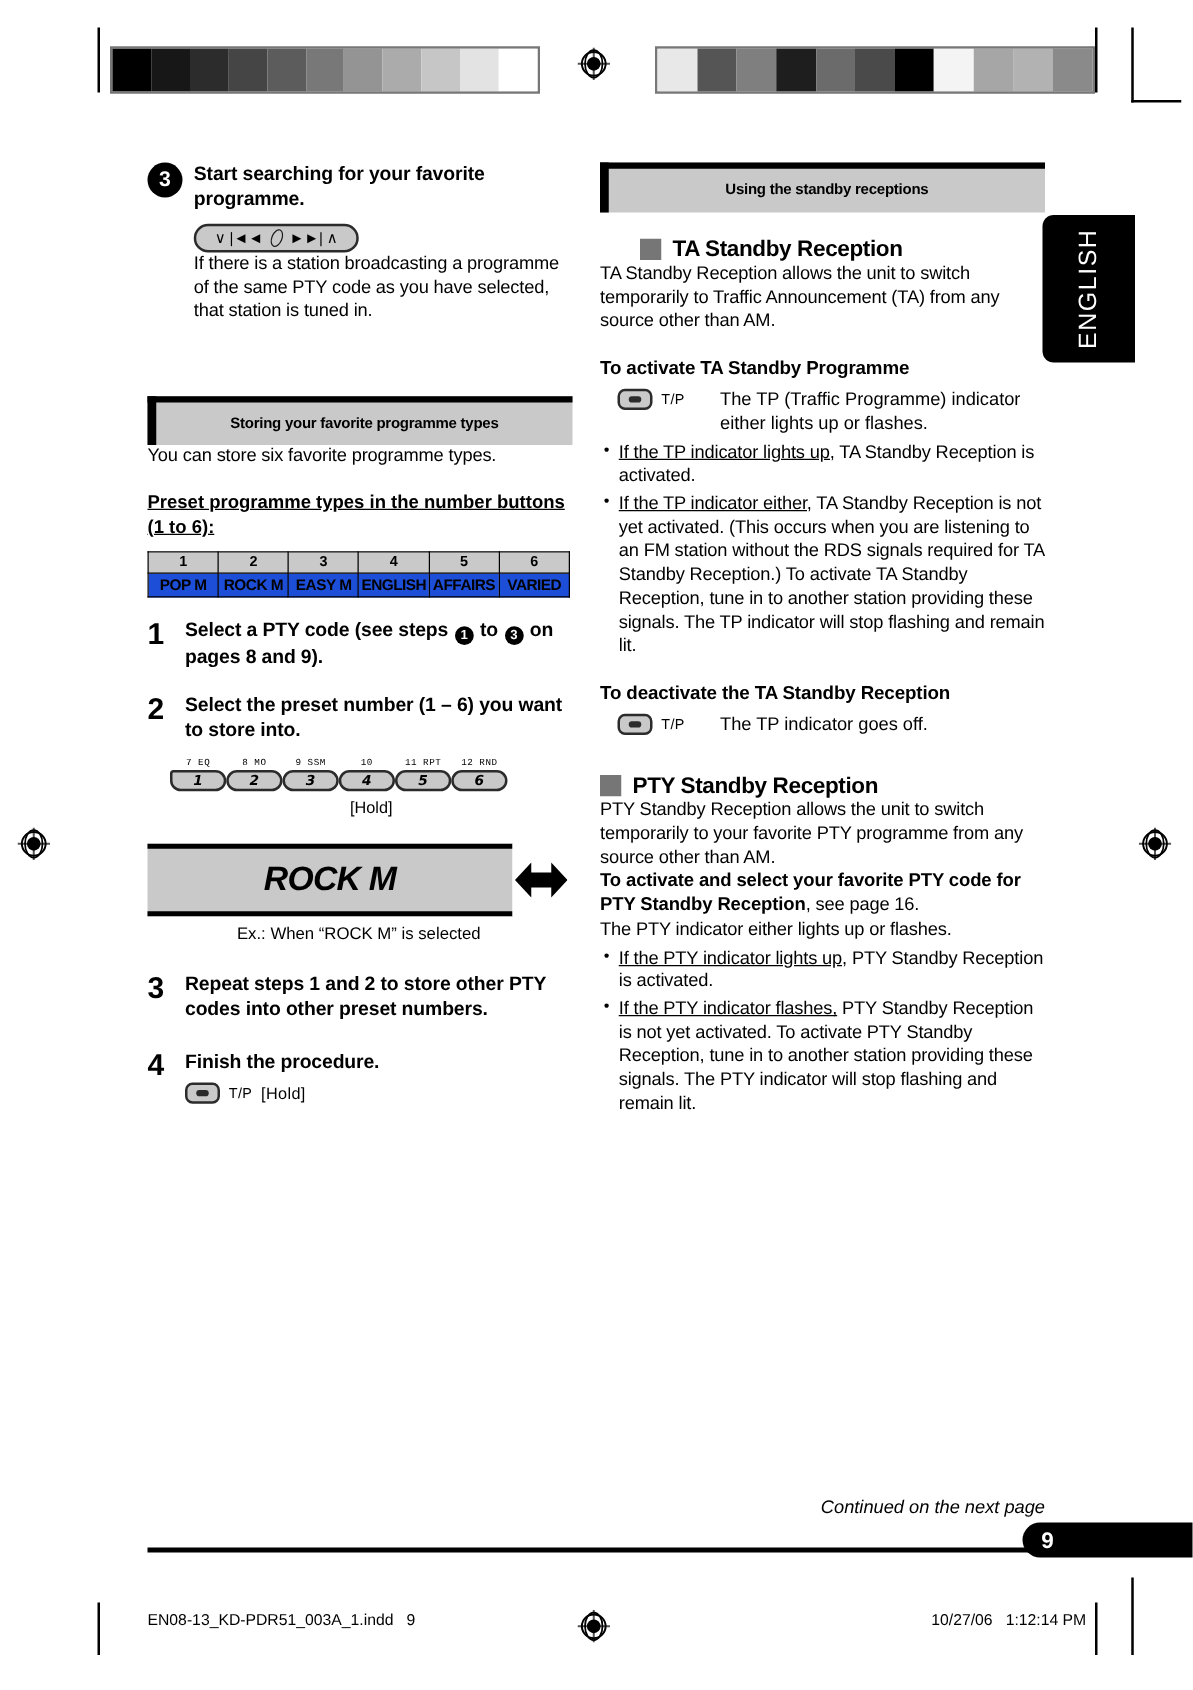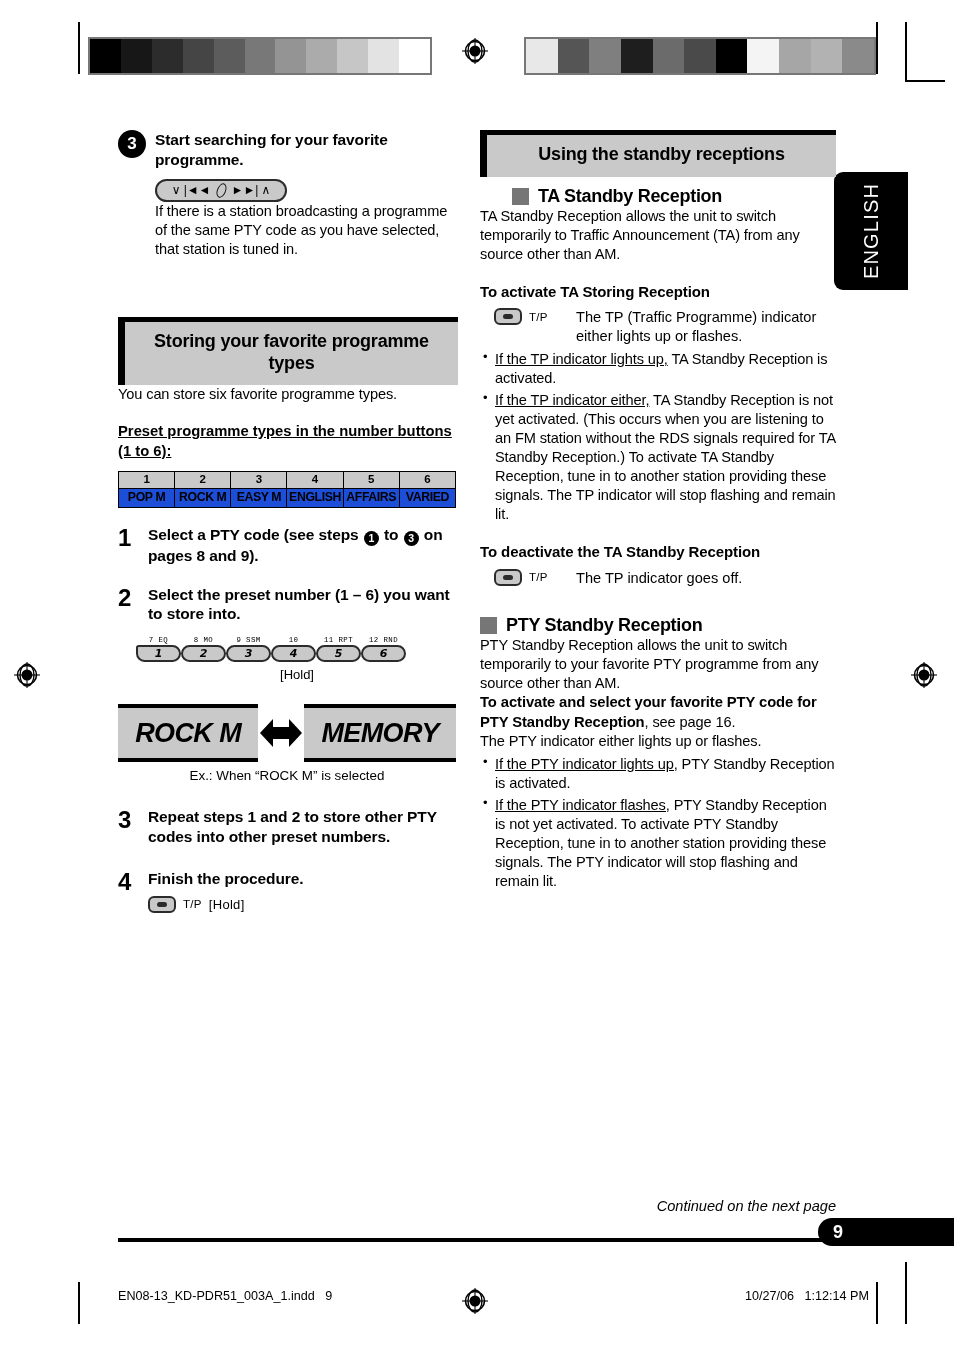--- a/index.html
+++ b/index.html
@@ -42,21 +42,21 @@
   .col-right { position:absolute; left:362px; top:0; width:356px; }
 
   
   .banner {
     background:#c9c9c9;
     border-top:5px solid #000;
     border-left:7px solid #000;
     padding:9px 10px 11px 10px;
     text-align:center;
     font-weight:bold;
-    font-size:18px;
+    font-size:12px;
     line-height:1.22;
     letter-spacing:-0.2px;
   }
 
   
   .step { display:flex; margin-top:16px; }
   .step .circ {
     width:28px; height:28px; border-radius:50%;
     background:#000; color:#fff;
     font-weight:bold; font-size:17px;
@@ -409,21 +409,20 @@
       </div>
     <div class="holdlbl">[Hold]</div>
 
     <div class="dispwrap">
       <div class="disp">ROCK M</div>
       <div class="disparrow">
         <svg width="42" height="34" viewBox="0 0 42 34">
           <polygon points="0,17 13,3 13,11 29,11 29,3 42,17 29,31 29,23 13,23 13,31" fill="#000"></polygon>
         </svg>
       </div>
-      <div class="disp">MEMORY</div>
     </div>
     <div class="excap">Ex.: When “ROCK M” is selected</div>
 
     <div class="step" style="margin-top:24px;">
       <div class="plainnum">3</div>
       <div class="sbody">
         <div class="step-title">Repeat steps 1 and 2 to store other PTY codes into other preset numbers.</div>
       </div>
     </div>
 
@@ -440,28 +439,28 @@
         </div>
       </div>
     </div>
 
   </div>
 
   <div class="col-right">
 
     <div class="banner" style="margin-top:0;">Using the standby receptions</div>
 
-    <div class="sqhead" style="margin-top:9px;padding-left:32px;">
+    <div class="sqhead" style="margin-top:19px;padding-left:32px;">
       <span class="sq"></span>
       <span class="t">TA Standby Reception</span>
     </div>
 
     <p class="body mt6">TA Standby Reception allows the unit to switch temporarily to Traffic Announcement (TA) from any source other than AM.</p>
 
-    <div class="b-head mt18">To activate TA Storing Reception</div>
+    <div class="b-head mt18">To activate TA Standby Programme</div>
 
     <div class="tprow">
       <span class="lead">
         <span class="tpbtn">
             <span class="dot"></span>
           </span>
         <span class="tplbl">T/P</span>
       </span>
       <span class="txt">The TP (Traffic Programme) indicator either lights up or flashes.</span>
     </div>

